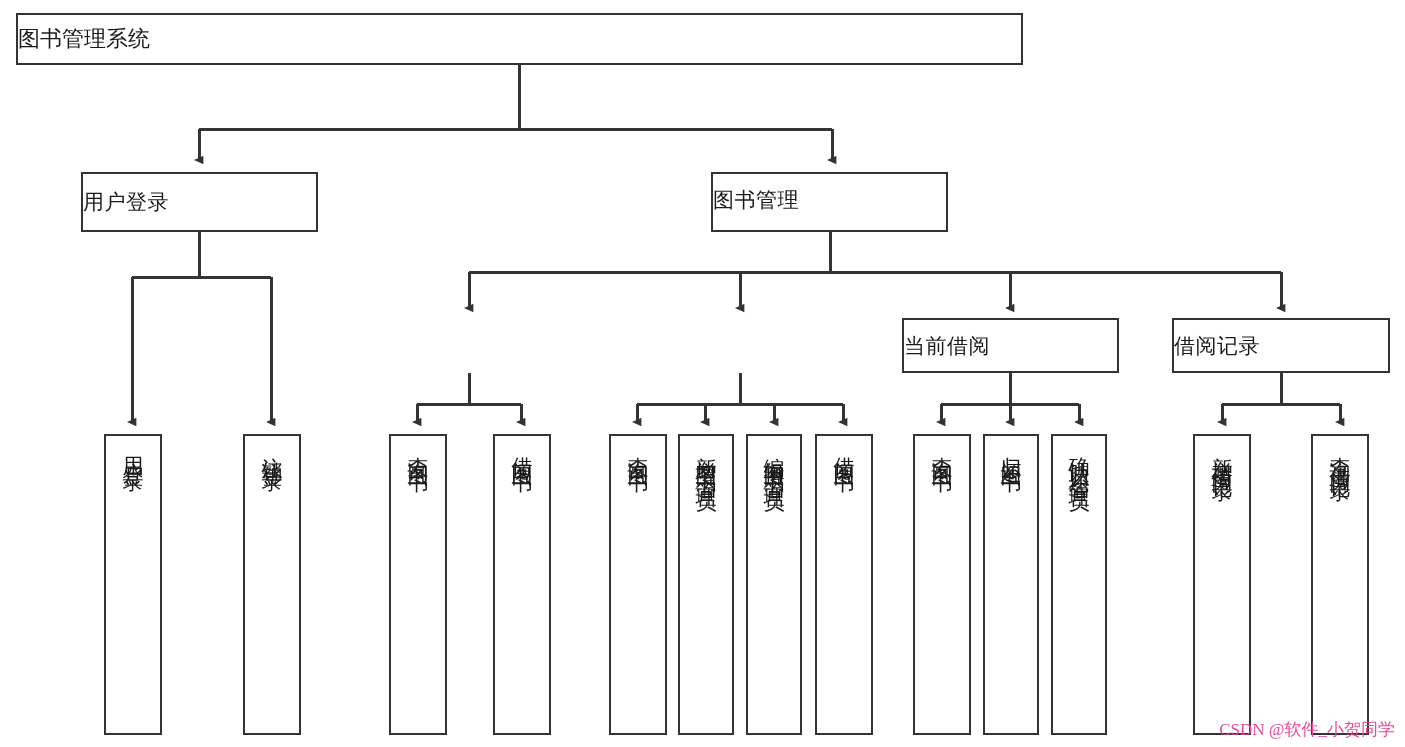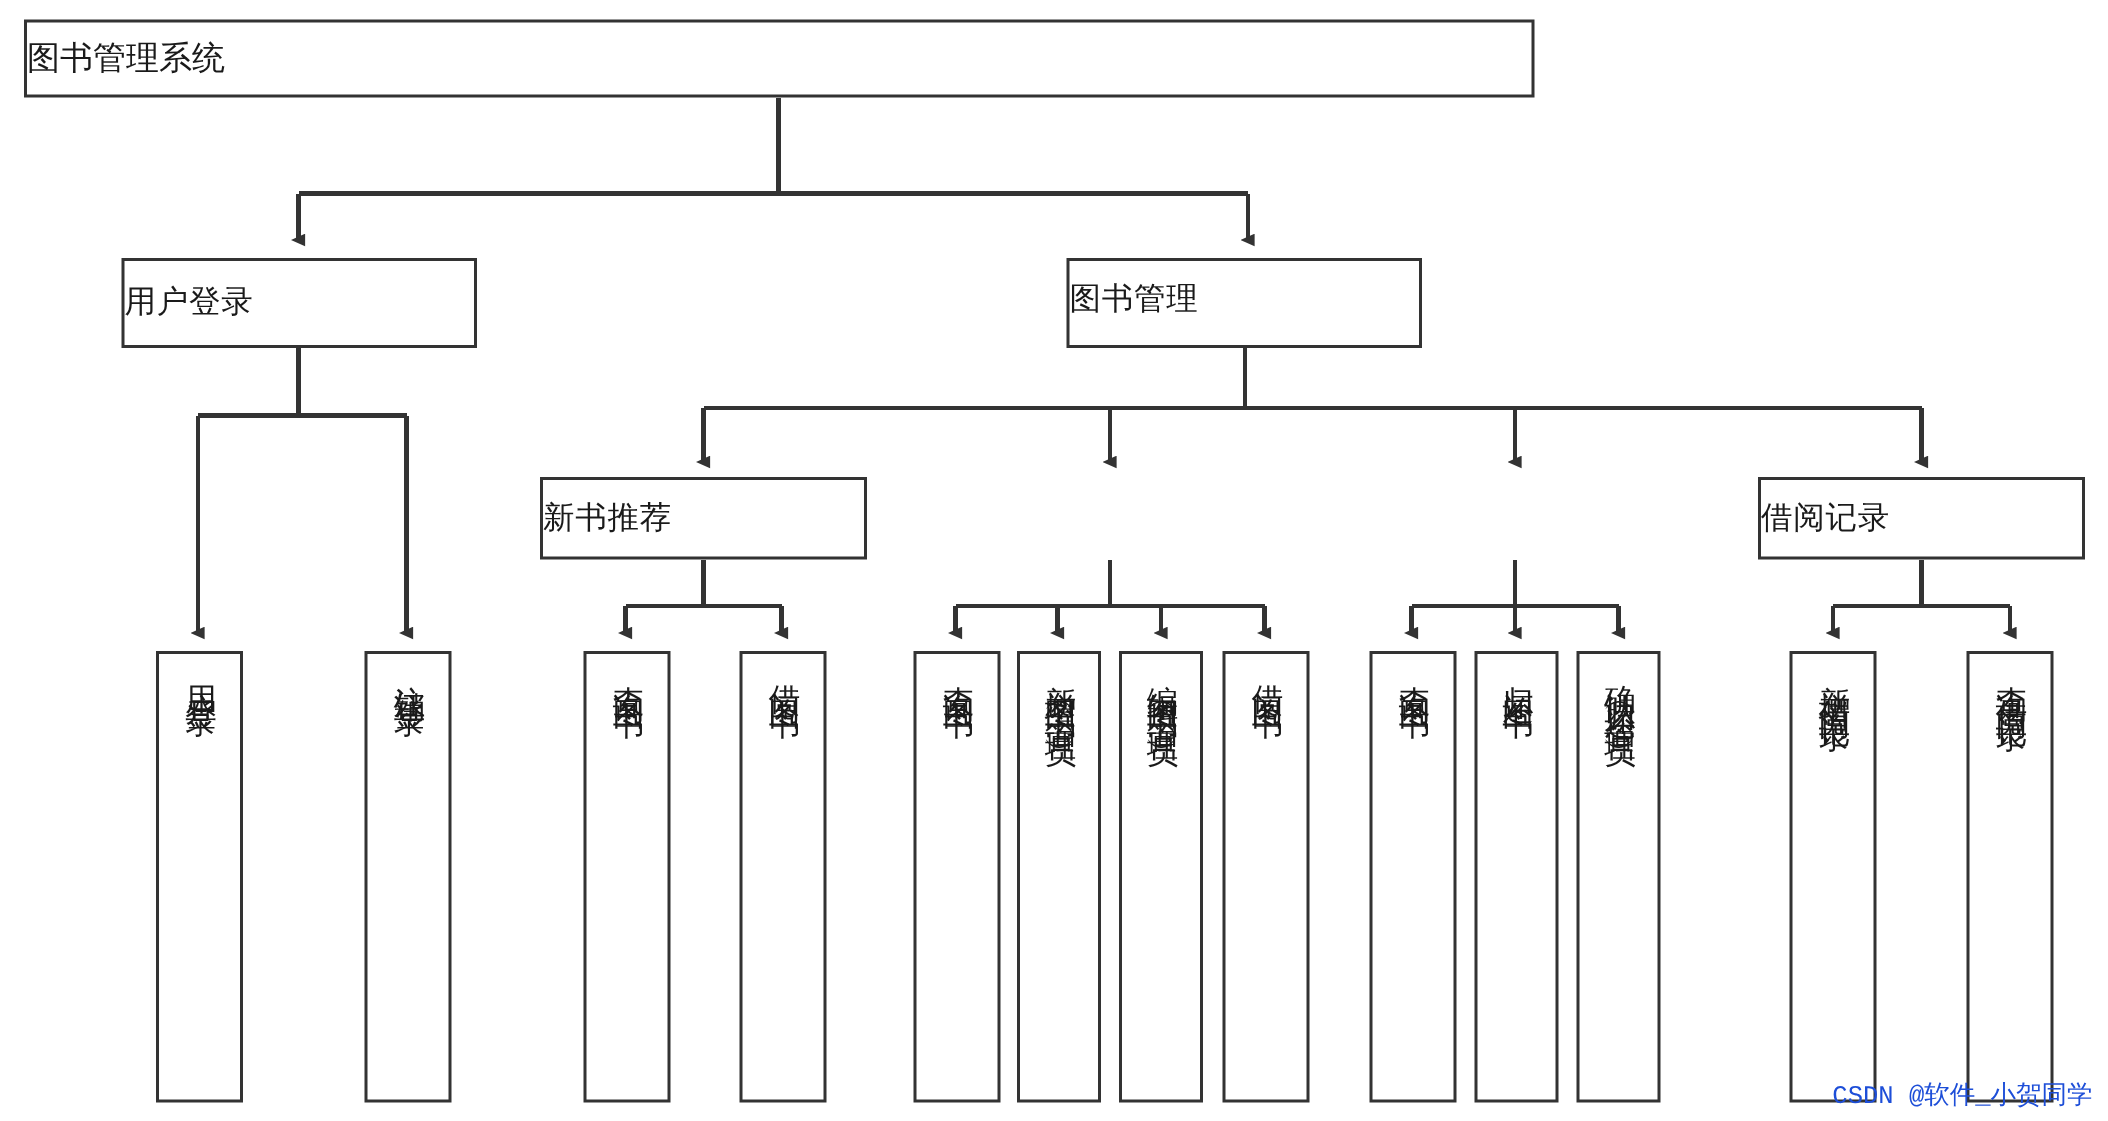--- a/index.html
+++ b/index.html
@@ -55,22 +55,22 @@
     writing-mode: vertical-rl;
     text-orientation: upright;
     display: block;
     white-space: nowrap;
   }
   .watermark {
     position: absolute;
     right: 10px;
     bottom: 6px;
     font-size: 17px;
-    color: #1d4ed8;
-    font-family: Liberation Mono, monospace;
+    color: #ec4899;
+    font-family: Liberation Serif, serif;
     white-space: nowrap;
     user-select: none;
   }
 </style>
 </head>
 <body>
 
 <div id="canvas">
 
   <svg id="wires" viewBox="0 0 1405 747" xmlns="http://www.w3.org/2000/svg">
@@ -131,25 +131,25 @@
   </div>
 
   <div class="node horiz" style="left:81px; top:172px; width:237px; height:60px;">
     <span>用户登录</span>
   </div>
 
   <div class="node horiz" style="left:711px; top:172px; width:237px; height:60px;font-family:Liberation Mono, monospace;">
     <span>图书管理</span>
   </div>
 
-  <div class="node horiz" style="left:360px; top:318px; width:218px; height:55px;">
-    <span>新书推荐</span>
-  </div>
-
-
+
+
+  <div class="node horiz" style="left:902px; top:318px; width:217px; height:55px;">
+    <span>当前借阅</span>
+  </div>
 
   <div class="node horiz" style="left:1172px; top:318px; width:218px; height:55px;">
     <span>借阅记录</span>
   </div>
 
   <div class="node vert" style="left:104px; top:434px; width:58px; height:301px;">
     <span class="vtext">用户登录</span>
   </div>
 
   <div class="node vert" style="left:243px; top:434px; width:58px; height:301px;">

